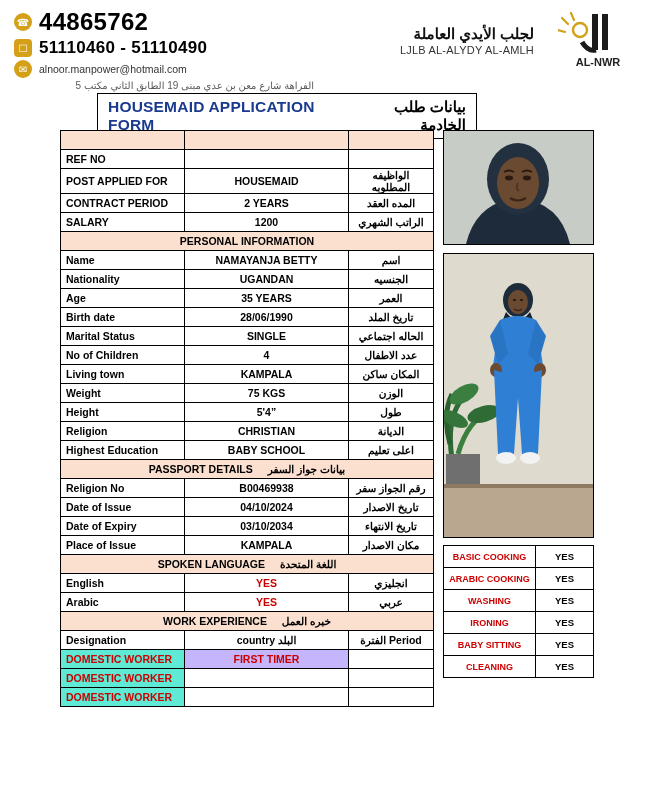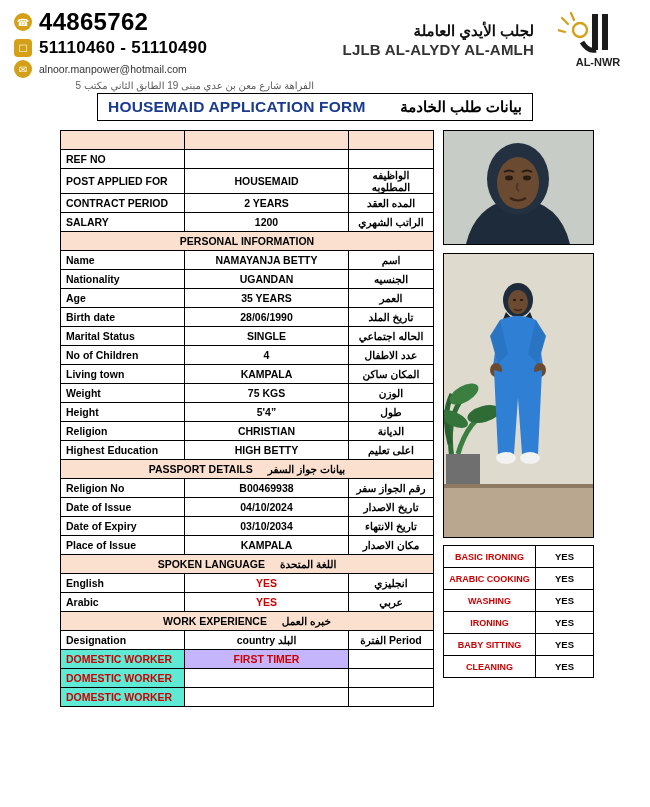--- a/index.html
+++ b/index.html
@@ -64,33 +64,33 @@
   }
   .brand-text {
     text-align: right;
     line-height: 1.25;
   }
   .brand-ar {
     font-size: 15px; font-weight: bold; color: #111;
     direction: rtl;
   }
   .brand-en {
-    font-size: 15px; font-weight: bold; color: #333;
+    font-size: 11px; font-weight: normal; color: #333;
     letter-spacing: .2px;
   }
   .logo-wrap {
     width: 78px; height: 58px;
     position: relative;
   }
 
   
   .title-bar {
     position: absolute;
     left: 97px; top: 93px;
-    width: 436px;
+    width: 380px;
     border: 1px solid #000;
     background: #fff;
     padding: 4px 10px;
     display: flex;
     align-items: center;
     justify-content: space-between;
   }
   .title-en {
     font-size: 15.5px; font-weight: bold;
     color: #1a3a8f;
@@ -312,21 +312,21 @@
             <td class="val">5'4”</td>
             <td class="ar">طول</td>
           </tr>
           <tr>
             <td class="lbl">Religion</td>
             <td class="val">CHRISTIAN</td>
             <td class="ar">الديانة</td>
           </tr>
           <tr>
             <td class="lbl">Highest Education</td>
-            <td class="val">HIGH BETTY</td>
+            <td class="val">BABY SCHOOL</td>
             <td class="ar">اعلى تعليم</td>
           </tr>
 
           <tr>
             <td class="band" colspan="3">
               <span class="sp">PASSPORT DETAILS</span>
               <span class="sp band-ar">بيانات جواز السفر</span>
             </td>
           </tr>
 
@@ -463,21 +463,21 @@
 
             <ellipse cx="62" cy="204" rx="10" ry="6" fill="#f2f2f2"></ellipse>
             <ellipse cx="86" cy="204" rx="10" ry="6" fill="#f2f2f2"></ellipse>
           </g>
         </svg>
       </div>
 
       <table class="skills">
         <tbody>
           <tr>
-            <td>BASIC IRONING</td>
+            <td>BASIC COOKING</td>
             <td class="yes">YES</td>
           </tr>
           <tr>
             <td>ARABIC COOKING</td>
             <td class="yes">YES</td>
           </tr>
           <tr>
             <td>WASHING</td>
             <td class="yes">YES</td>
           </tr>

